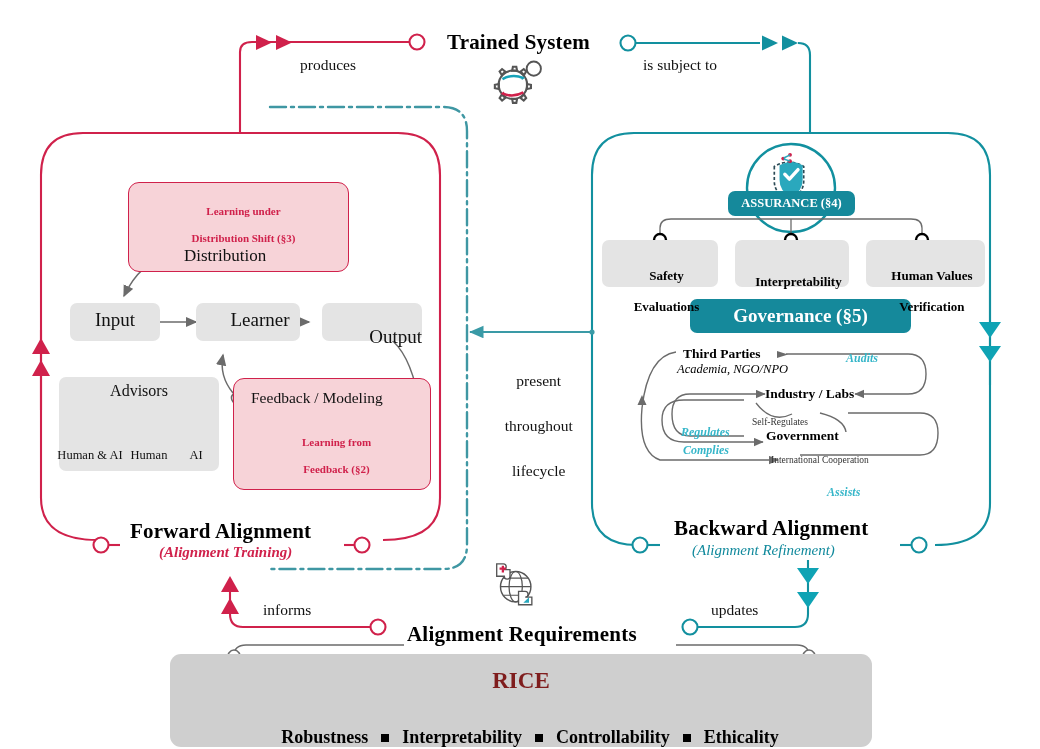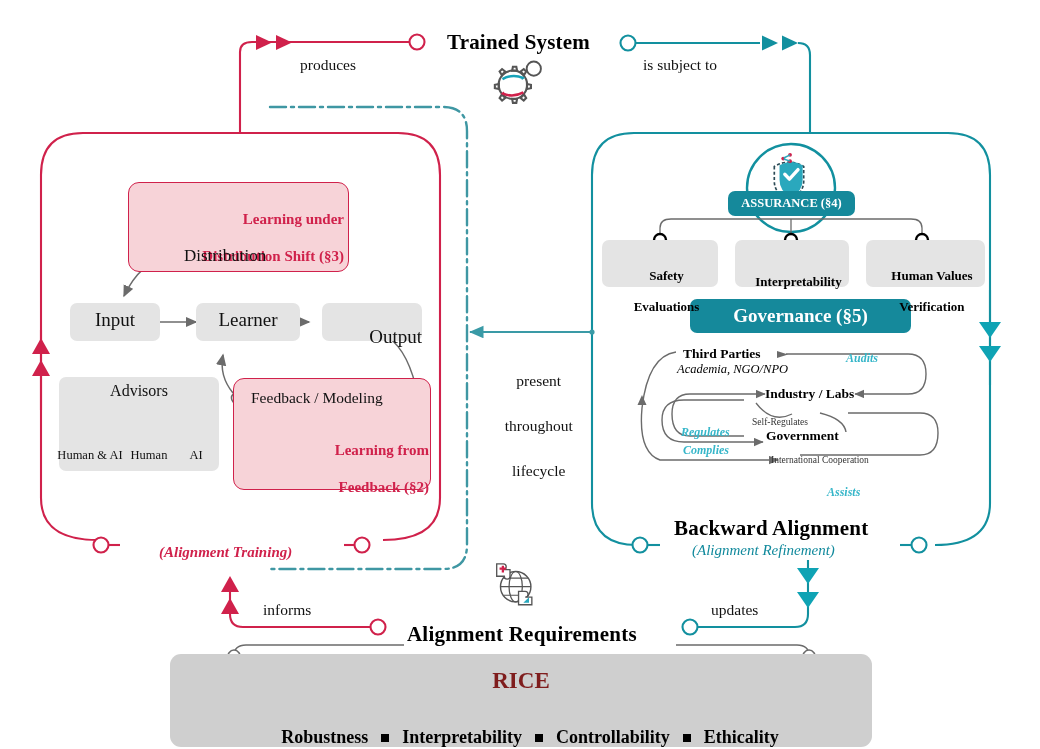--- a/index.html
+++ b/index.html
@@ -12,21 +12,21 @@
   #stage{position:absolute;left:0;top:0;width:1040px;height:749px;}
   svg.layer{position:absolute;left:0;top:0;width:1040px;height:749px;overflow:visible;}
   .lbl{position:absolute;white-space:pre;line-height:1.12;}
 
   
   .t-title{font-weight:bold;font-size:21px;letter-spacing:.2px;color:#000;}
   .t-sub-red{font-style:italic;font-weight:bold;font-size:15px;color:#d0214b;}
   .t-sub-teal{font-style:italic;font-weight:normal;font-size:15px;color:#10899c;}
   .t-edge{font-size:15.5px;color:#111;}
   .t-node{font-size:19px;color:#111;}
-  .t-pinkhead{font-weight:bold;font-size:15px;color:#d0214b;text-align:right;line-height:1.22;}
+  .t-pinkhead{font-weight:bold;font-size:11px;color:#d0214b;text-align:center;line-height:1.22;}
   .t-small{font-size:12.5px;color:#111;}
   .t-gov{font-weight:bold;font-size:13.5px;color:#000;}
   .t-gov-it{font-style:italic;font-size:12.5px;color:#000;}
   .t-gov-lab{font-style:italic;font-weight:bold;font-size:12px;color:#36b6c9;}
   .t-gov-lab-g{font-size:9.5px;color:#333;}
   .t-assure-box{font-weight:bold;font-size:13px;color:#000;text-align:center;line-height:1.2;}
 
   
   .gbox{position:absolute;background:#e4e4e4;border-radius:7px;}
   .pinkbox{position:absolute;background:#f7d3d8;border:1.6px solid #d0214b;border-radius:11px;}
@@ -289,34 +289,35 @@
   <div class="lbl t-edge" style="left:300px;top:56px;">produces</div>
   <div class="lbl t-edge" style="left:643px;top:56px;">is subject to</div>
 
   <div class="lbl t-pinkhead" style="left:132px;top:192px;width:212px;">
     <span>Learning under</span><br>
     <span>Distribution Shift (§3)</span>
   </div>
   <div class="lbl t-node" style="left:184px;top:246px;font-size:17px;">Distribution</div>
 
   <div class="lbl t-node" style="left:70px;top:309px;width:90px;text-align:center;">Input</div>
-  <div class="lbl t-node" style="left:196px;top:309px;width:104px;text-align:center;">Learner</div>
+  <div class="lbl t-node" style="left:208px;top:309px;width:104px;text-align:center;">Learner</div>
   <div class="lbl t-node" style="left:322px;top:326px;width:100px;text-align:right;">Output</div>
 
   <div class="lbl t-node" style="left:59px;top:382px;width:160px;text-align:center;font-size:16px;">Advisors</div>
   <div class="lbl t-small" style="left:57px;top:448px;width:66px;text-align:center;">Human &amp; AI</div>
   <div class="lbl t-small" style="left:123px;top:448px;width:52px;text-align:center;">Human</div>
   <div class="lbl t-small" style="left:175px;top:448px;width:42px;text-align:center;">AI</div>
 
   <div class="lbl t-node" style="left:251px;top:389px;font-size:15.5px;">Feedback / Modeling</div>
   <div class="lbl t-pinkhead" style="left:233px;top:423px;width:196px;">
     <span>Learning from</span><br>
     <span>Feedback (§2)</span>
   </div>
 
+  <div class="lbl t-title" style="left:130px;top:520px;">Forward Alignment</div>
   <div class="lbl t-sub-red" style="left:159px;top:544px;">(Alignment Training)</div>
 
   <div class="lbl t-edge" style="left:470px;top:348px;width:122px;text-align:center;line-height:1.45;">
     <span>present</span><br>
     <span>throughout</span><br>
     <span>lifecycle</span>
   </div>
 
   <div class="lbl" style="left:728px;top:196px;width:127px;text-align:center;font-weight:bold;font-size:12.5px;color:#ffffff;">ASSURANCE (§4)</div>
 

